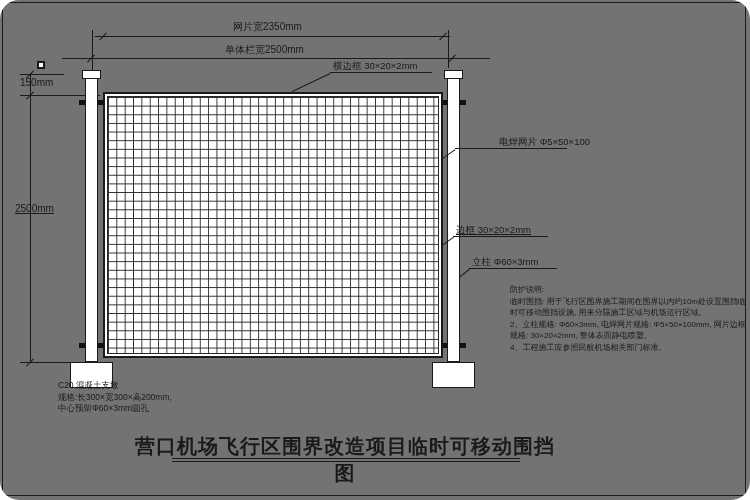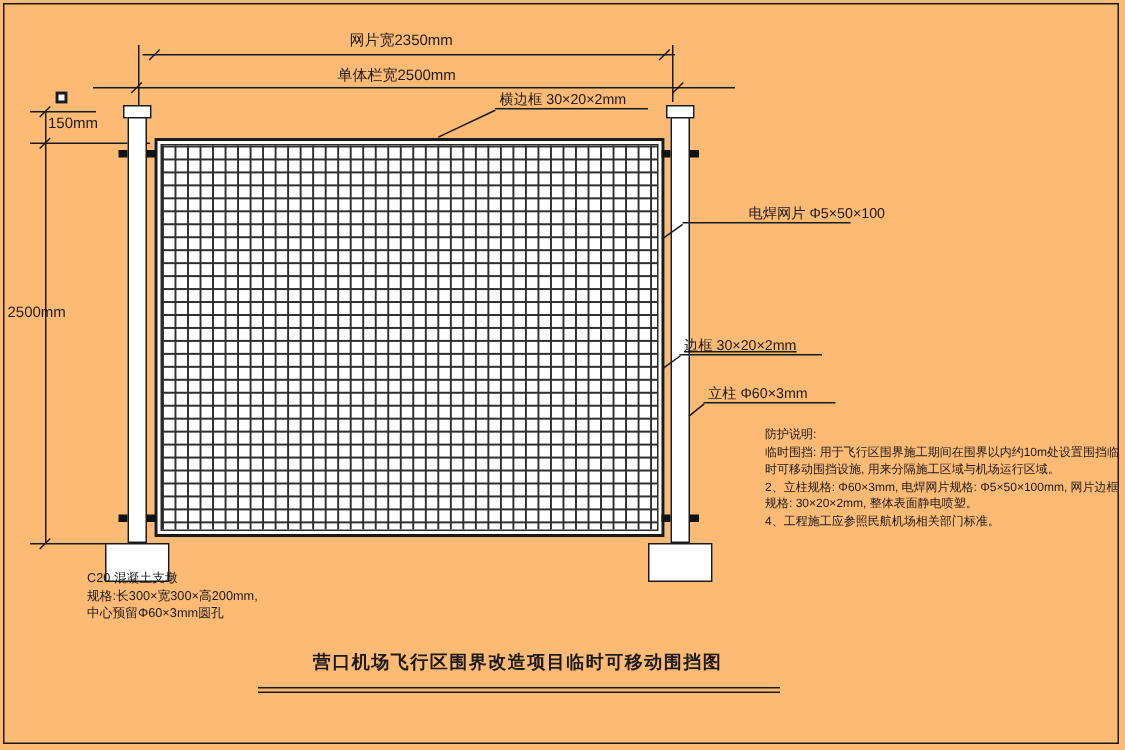--- a/index.html
+++ b/index.html
@@ -1,17 +1,17 @@
 <!DOCTYPE html>
 <html><head>
 <meta charset="utf-8">
 <style>
   html,body{margin:0;padding:0;}
-  .page{position:relative;width:750px;height:500px;background:#fdba74;overflow:hidden;
-        font-family:"Liberation Sans","DejaVu Sans",sans-serif;color:#1a1a1a;}
+  .page{position:relative;width:750px;height:500px;background:#737373;overflow:hidden;
+        font-family:"Liberation Sans","DejaVu Sans",sans-serif;color:#1a1a1a;border-radius:19px;}
   .abs{position:absolute;}
   .hline{position:absolute;height:1px;background:#1a1a1a;}
   .vline{position:absolute;width:1px;background:#1a1a1a;}
   .diag{position:absolute;height:1px;background:#1a1a1a;transform-origin:0 0;}
   .tick{position:absolute;width:10px;height:1px;background:#1a1a1a;transform:rotate(-45deg);}
   .lbl{position:absolute;white-space:nowrap;color:#1a1a1a;}
   .f10{font-size:10px;} .f9{font-size:9.5px;text-align:right;}
   .post{position:absolute;background:#fff;border:1px solid #1a1a1a;box-sizing:border-box;}
   .cap{position:absolute;background:#fff;border:1px solid #1a1a1a;box-sizing:border-box;}
   .clamp{position:absolute;width:6px;height:5px;background:#111;}
@@ -19,21 +19,21 @@
   .mesh-outer{position:absolute;left:103px;top:92px;width:340px;height:266px;
               border:2px solid #1a1a1a;box-sizing:border-box;background:#fff;}
   .mesh-inner{position:absolute;inset:2px;border:1px solid #2a2a2a;box-sizing:border-box;
               background-image:linear-gradient(#2f2f2f 1px,transparent 1px),
                                linear-gradient(90deg,#2f2f2f 1px,transparent 1px);
               background-size:8.35px 8.65px;}
   .notes{position:absolute;left:510px;top:284px;width:238px;font-size:8px;line-height:11px;}
   .notes .nline{margin:0 0 1px 0;}
   .basenote{position:absolute;left:58px;top:380px;font-size:8.5px;line-height:11.5px;}
   .title{position:absolute;left:135px;top:433px;width:420px;text-align:center;
-         font-size:12px;font-weight:bold;letter-spacing:1px;}
+         font-size:20px;font-weight:bold;letter-spacing:1px;}
   .sq{position:absolute;left:37px;top:61px;width:8px;height:8px;border:2px solid #1a1a1a;
       box-sizing:border-box;background:#fff;}
 </style>
 </head>
 <body>
 
 <div class="page">
 
   <div class="abs" style="left:2px;top:2px;width:744px;height:494px;border:1px solid #1a1a1a;box-sizing:border-box;"></div>
 
@@ -45,28 +45,28 @@
   <div class="hline" style="left:62px;top:58px;width:428px;"></div>
   <div class="tick" style="left:86px;top:58px;"></div>
   <div class="tick" style="left:447px;top:58px;"></div>
   <div class="lbl f10" style="left:225px;top:43px;">单体栏宽2500mm</div>
 
   <div class="vline" style="left:92px;top:30px;height:40px;"></div>
   <div class="vline" style="left:448px;top:30px;height:38px;"></div>
 
   <div class="sq"></div>
   <div class="hline" style="left:20px;top:74px;width:44px;"></div>
-  <div class="lbl f10" style="left:32px;top:77px;">150mm</div>
+  <div class="lbl f10" style="left:20px;top:77px;">150mm</div>
   <div class="hline" style="left:20px;top:95px;width:80px;"></div>
   <div class="vline" style="left:30px;top:74px;height:288px;"></div>
   <div class="tick" style="left:25px;top:74px;"></div>
   <div class="tick" style="left:25px;top:95px;"></div>
   <div class="tick" style="left:25px;top:362px;"></div>
   <div class="hline" style="left:20px;top:362px;width:50px;"></div>
-  <div class="lbl f10" style="left:5px;top:203px;">2500mm</div>
+  <div class="lbl f10" style="left:15px;top:203px;text-decoration:underline;">2500mm</div>
 
   <div class="cap" style="left:82px;top:70px;width:19px;height:9px;"></div>
   <div class="post" style="left:85px;top:78px;width:13px;height:284px;"></div>
   <div class="cap" style="left:444px;top:70px;width:19px;height:9px;"></div>
   <div class="post" style="left:447px;top:78px;width:13px;height:284px;"></div>
 
   <div class="mesh-outer">
     <div class="mesh-inner"></div>
   </div>
 

